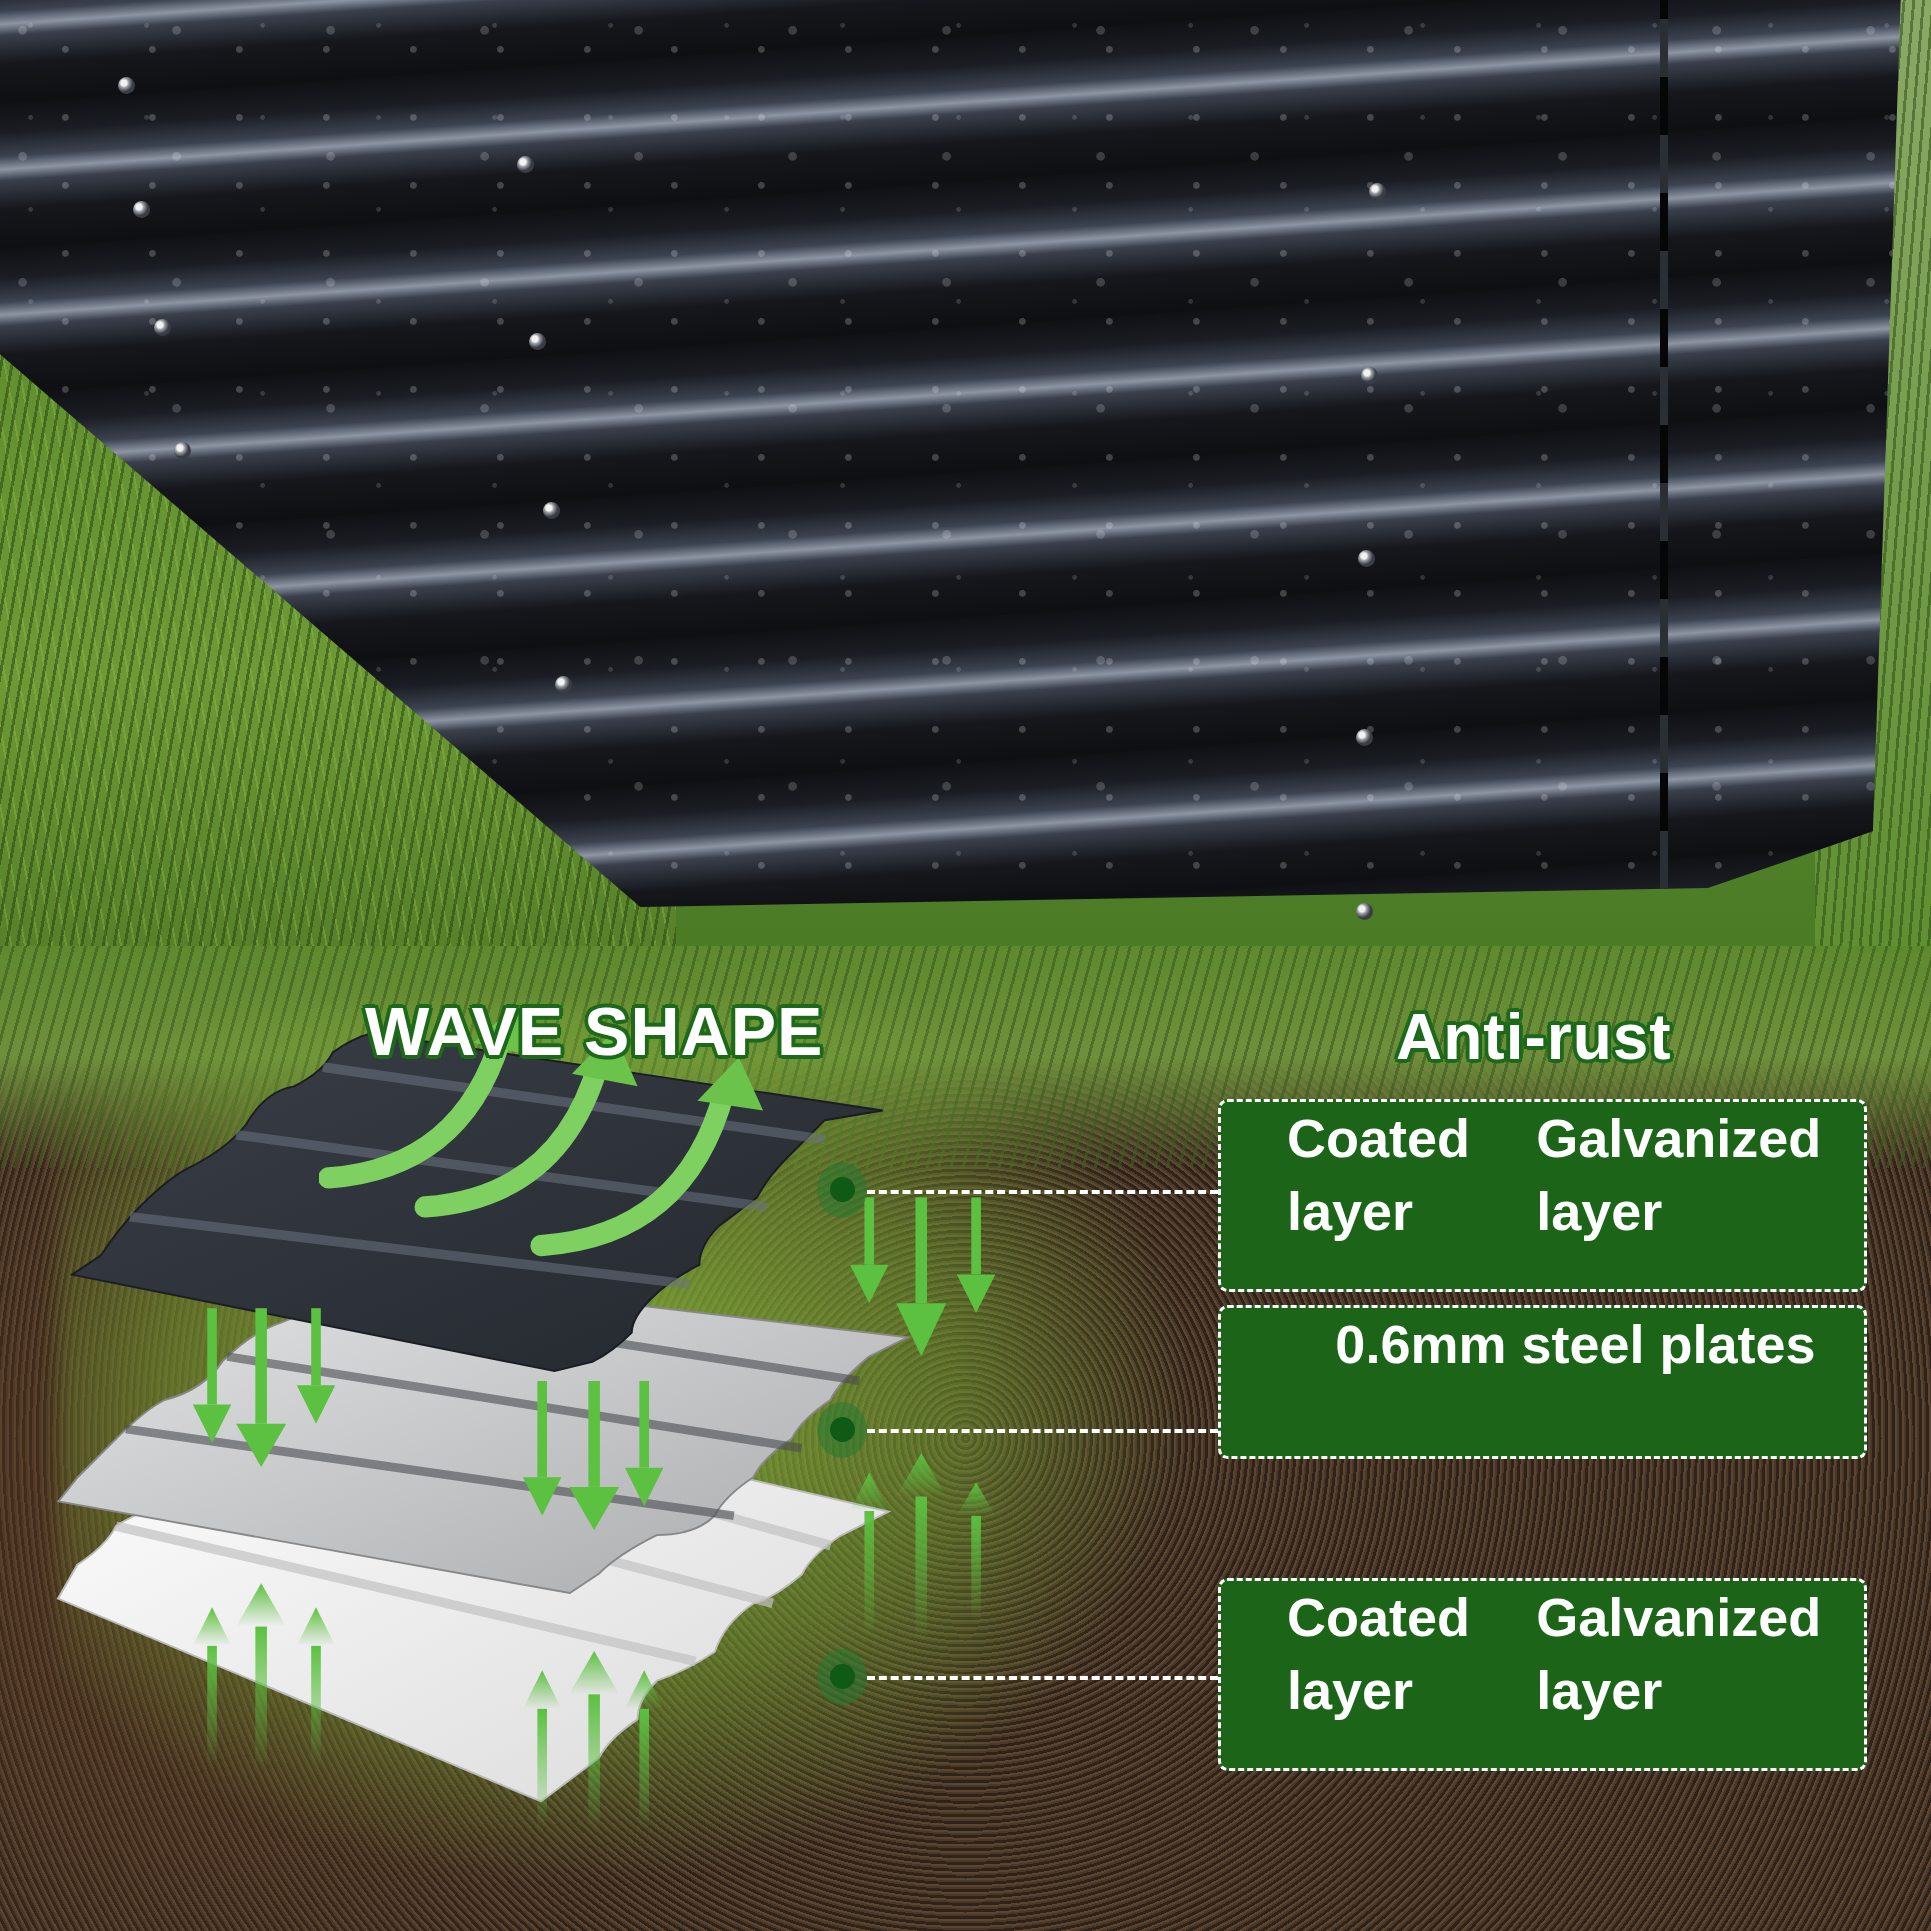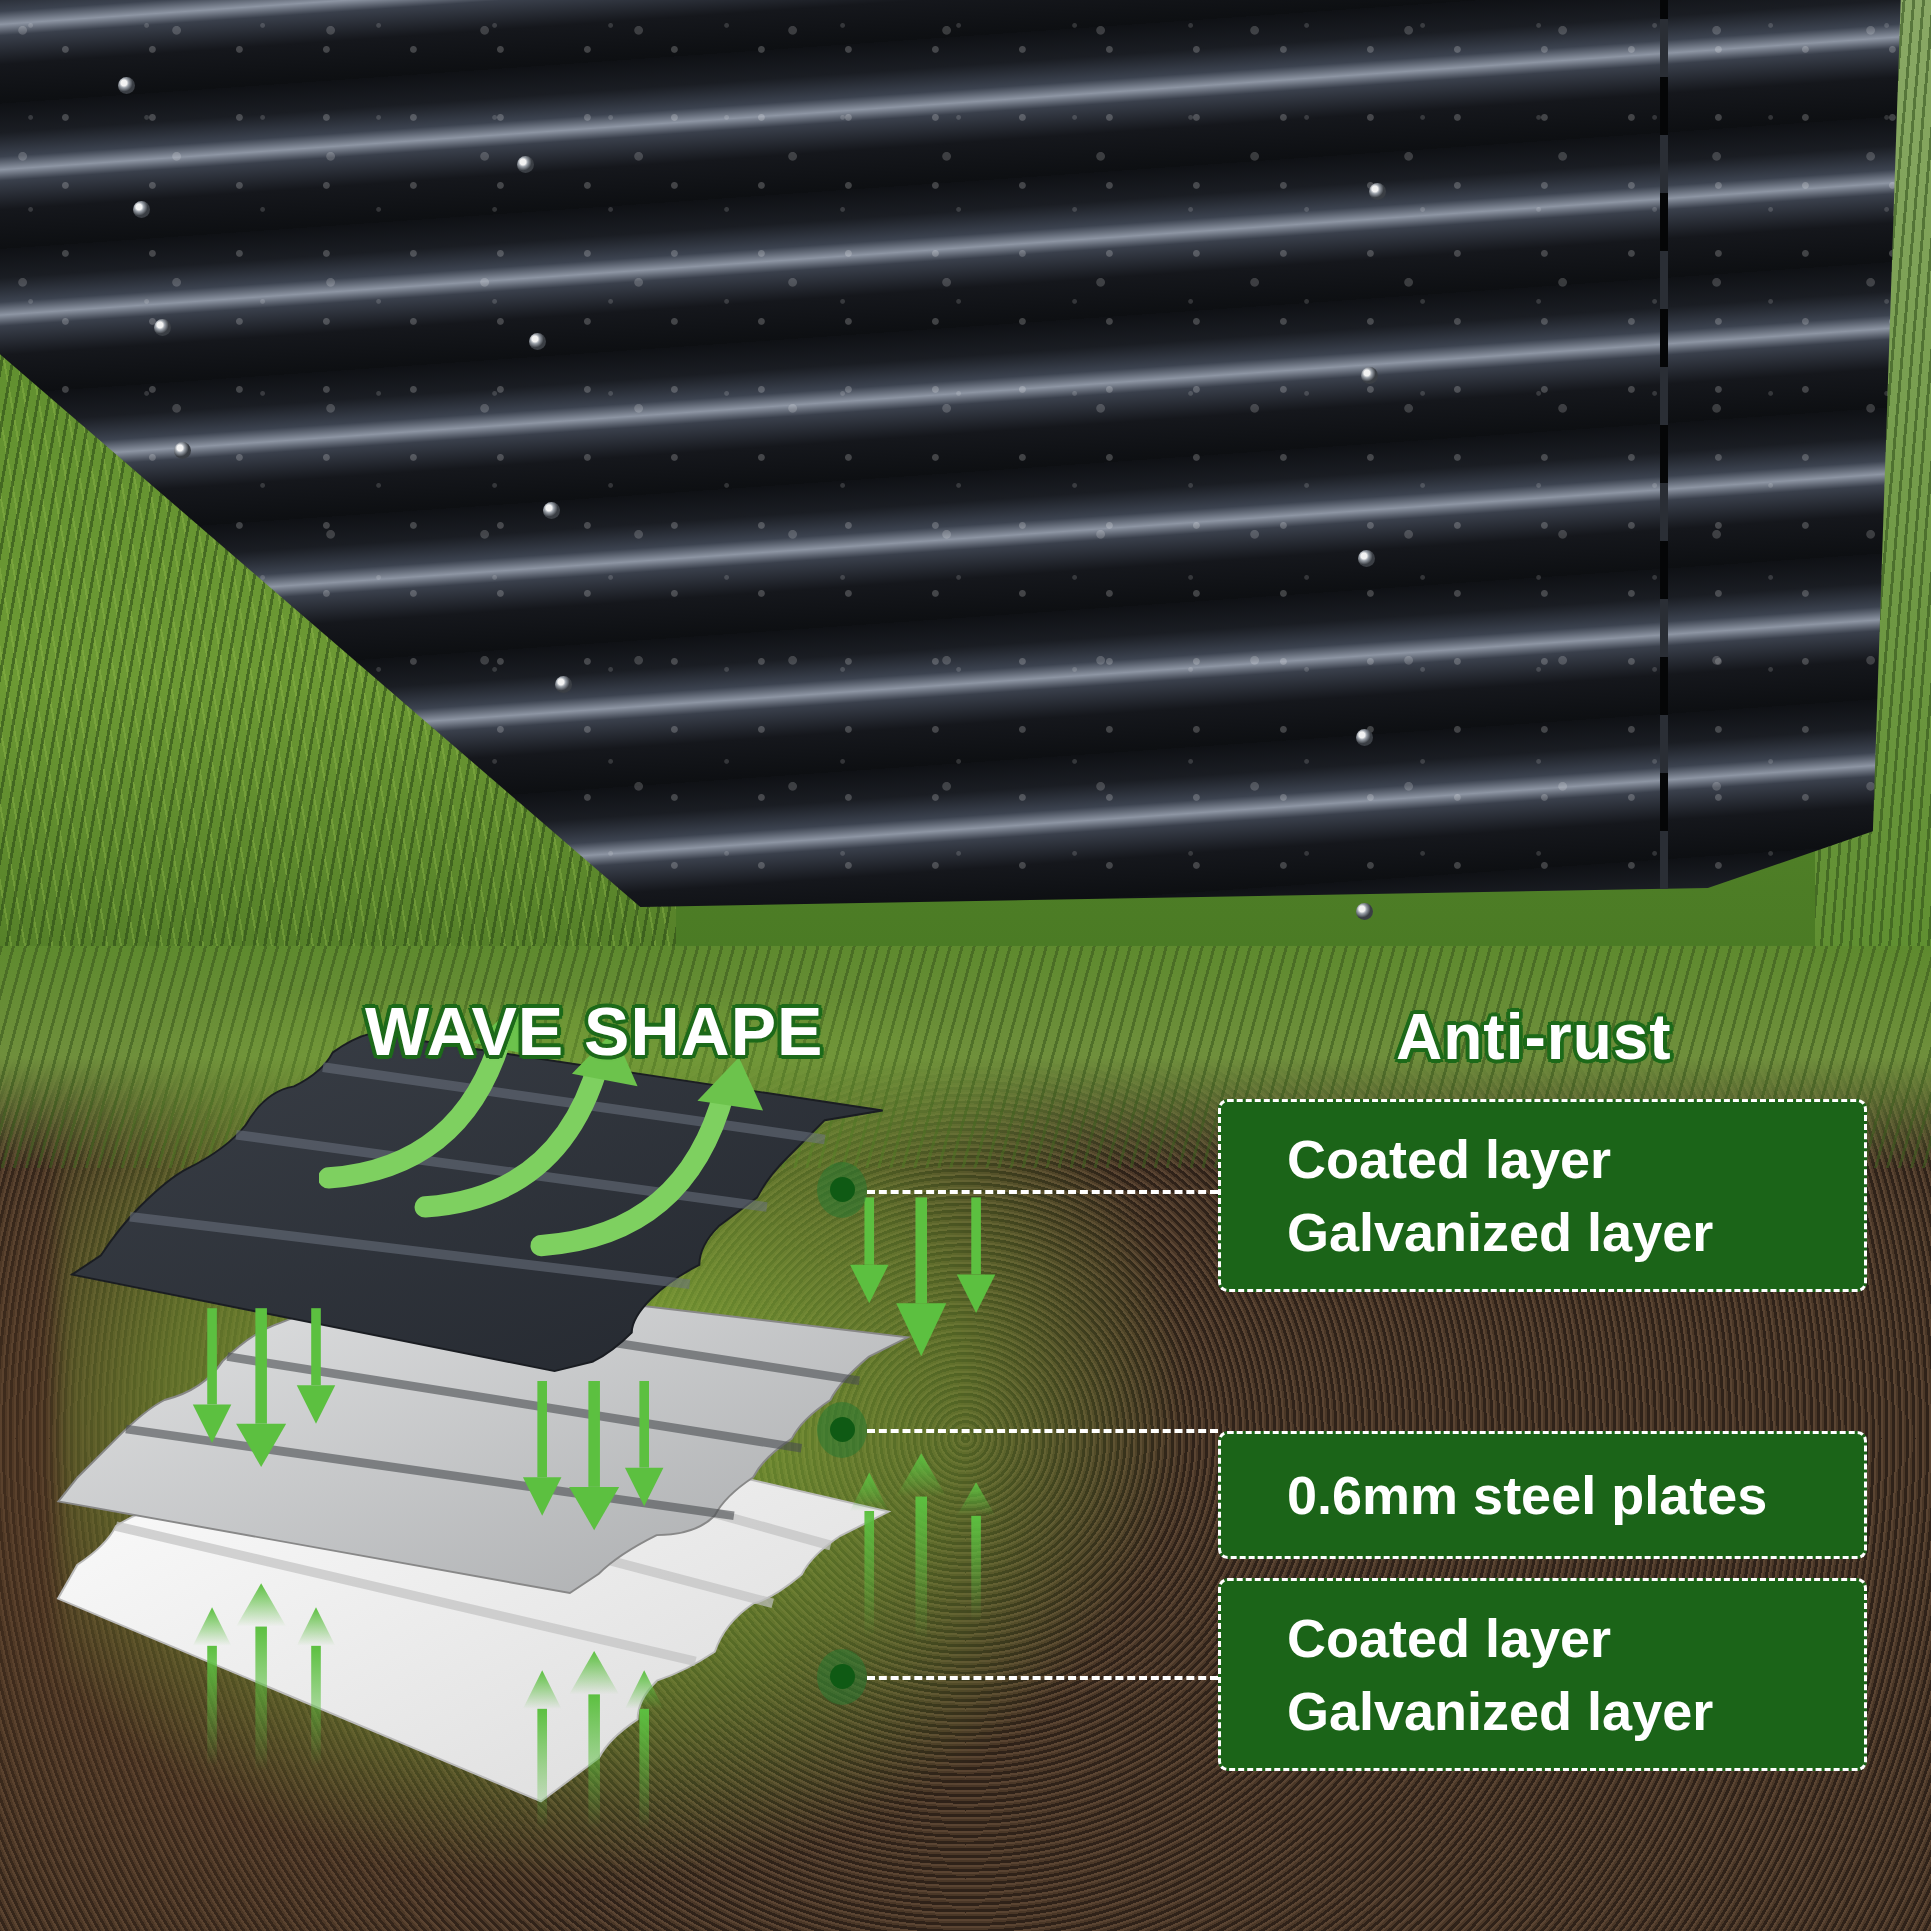--- a/index.html
+++ b/index.html
@@ -66,23 +66,23 @@
   
   .dot { position:absolute; width:50px; height:56px; border-radius:50%;
     background: rgba(40,120,50,.55); }
   .dot::after { content:""; position:absolute; left:12.6px; top:15.4px; width:25px; height:25px; border-radius:50%; background:#0f5a14; }
   .leader { position:absolute; height:0; border-top:4.8px dashed #fff; }
 
   
   .label-box { position:absolute; left:1218px; width:649px; background:#1b6418;
     border:3.9px dashed #fff; border-radius:9.7px; box-sizing:border-box;
     color:#fff; font-weight:700; font-size:54px; line-height:73px; padding-left:66px;
-    display:flex; flex-direction:column; justify-content:center; }
+    display:flex; flex-direction:row; justify-content:center; }
   .label-box.b1 { top:1099px; height:193px; }
-  .label-box.b2 { top:1431px; height:128px; }
+  .label-box.b2 { top:1305px; height:154px; }
   .label-box.b3 { top:1578px; height:193px; }
   .label-box span { display:block; }
 </style>
 </head>
 <body>
 
 <div class="photo">
   <div class="grass-left"></div>
   <div class="grass-right"></div>
   <div class="bed">

